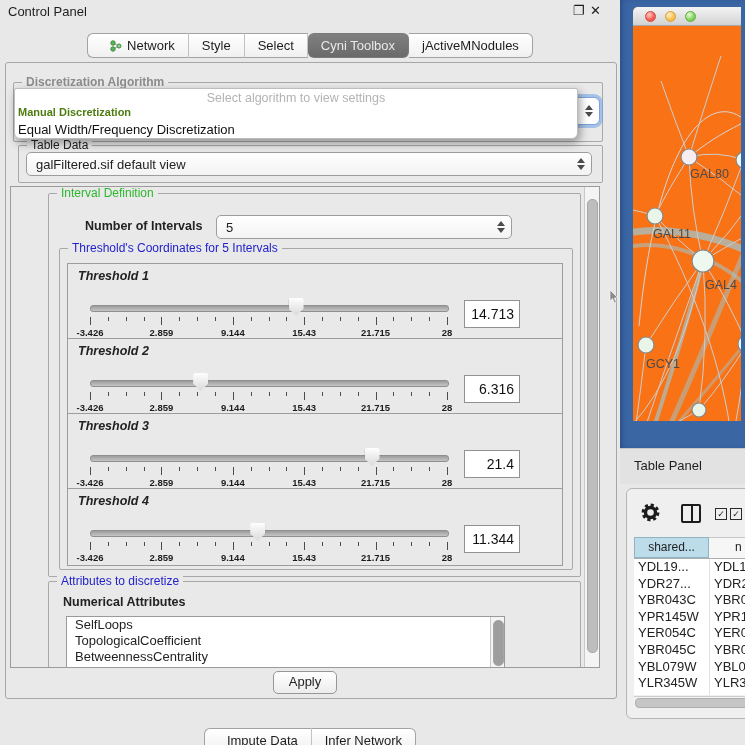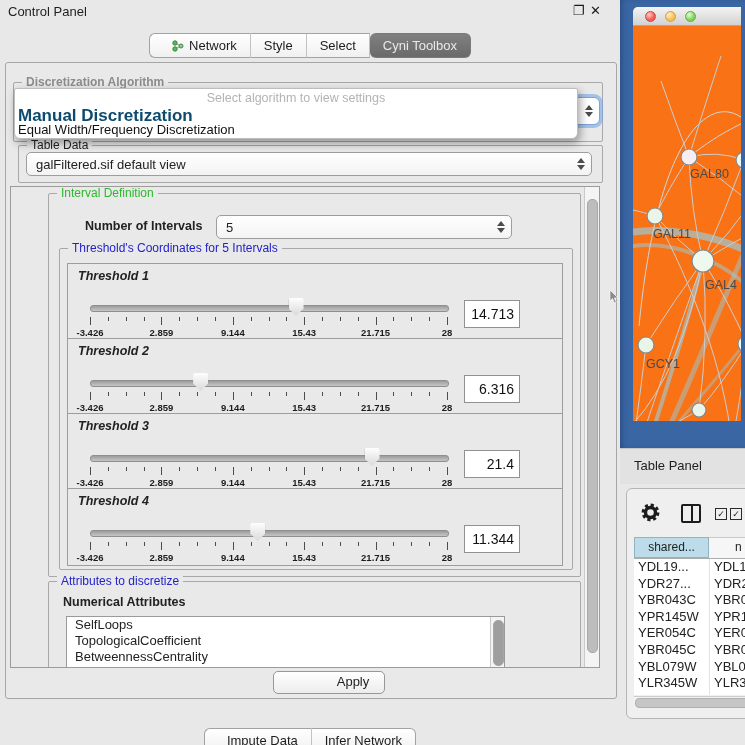--- a/index.html
+++ b/index.html
@@ -25,21 +25,21 @@
   .combo{position:absolute;background:linear-gradient(#ffffff,#f3f3f3);border:1px solid #9d9d9d;border-radius:5px;
          font-size:13px;display:flex;align-items:center;padding-left:9px;}
   .stepper{position:absolute;right:6px;top:50%;transform:translateY(-50%);display:flex;flex-direction:column;gap:2px;}
   .stepper i{display:block;width:0;height:0;border-left:4px solid transparent;border-right:4px solid transparent;}
   .stepper .up{border-bottom:5px solid #4c4c4c;}
   .stepper .dn{border-top:5px solid #4c4c4c;}
   
   .popup{left:14px;top:88px;width:562px;height:49px;background:#fff;border:1px solid #bdbdbd;
          border-radius:2px 2px 6px 6px;box-shadow:2px 4px 10px rgba(0,0,0,.38);z-index:10;}
   .popup .hint{position:absolute;top:2px;left:0;right:0;text-align:center;font-size:12.5px;color:#b3b3b3;}
-  .popup .opt1{position:absolute;top:17px;left:3px;font-size:17px;font-weight:bold;color:#0c4a6e;}
+  .popup .opt1{position:absolute;top:17px;left:3px;font-size:11px;font-weight:bold;color:#4d7c0f;}
   .popup .opt2{position:absolute;top:33px;left:3px;font-size:13px;color:#111;}
   .hidden-combo{left:24px;top:97px;width:574px;height:26px;background:#fff;border:1px solid #7da4d8;border-radius:6px;
                 box-shadow:0 0 0 3px rgba(110,160,230,.55);z-index:5;}
   
   .scrollpane{left:10px;top:186px;width:588px;height:480px;border:1px solid #9b9b9b;background:#e9e9e9;overflow:hidden;}
   .vsb{position:absolute;right:0;top:0;width:14px;height:100%;background:#f4f4f4;border-left:1px solid #c9c9c9;}
   .vsb .thumb{position:absolute;left:2px;width:9px;border-radius:5px;background:#bdbdbd;border:1px solid #a7a7a7;}
   .tblock{position:absolute;left:56px;width:494px;height:76px;border:1px solid #9d9d9d;background:#e9e9e9;}
   .tblock .tt{position:absolute;left:10px;top:5px;font-size:12.5px;font-weight:bold;font-style:italic;}
   .track{position:absolute;left:22px;top:41px;width:357px;height:5px;border-radius:3px;
@@ -49,21 +49,21 @@
            filter:drop-shadow(0 0 1px #777);}
   .ruler{position:absolute;left:22px;top:53px;width:357px;height:22px;}
   .tick{position:absolute;top:0;width:1px;height:4px;background:#4c4c4c;}
   .tick.major{height:8px;}
   .ticklabel{position:absolute;top:10px;transform:translateX(-50%);font-size:9.5px;font-weight:bold;color:#1b1b1b;white-space:nowrap;}
   .valbox{position:absolute;left:396px;top:36px;width:56px;height:28px;border:1px solid #919191;background:#fff;
           font-size:14px;text-align:right;padding-right:5px;box-sizing:border-box;font-family:inherit;color:#111;}
   .listbox{position:absolute;background:#fff;border:1px solid #9a9a9a;overflow:hidden;}
   .attr-item{font-size:13px;height:16px;line-height:16px;padding-left:8px;}
   .applybtn{left:273px;top:671px;width:62px;height:21px;border:1px solid #979797;border-radius:5px;
-            background:linear-gradient(#ffffff,#ececec);font-size:13px;text-align:center;line-height:20px;padding-left:48px;}
+            background:linear-gradient(#ffffff,#ececec);font-size:13px;text-align:center;line-height:20px;}
   
   .blueframe{left:620px;top:0;width:125px;height:448px;background:#3a66a4;box-shadow:inset 4px 0 6px -3px #24477c;}
   .macwin{left:633px;top:7px;width:108px;height:414px;background:#f97316;border-radius:5px 0 0 0;overflow:hidden;}
   .mactitle{position:absolute;left:0;top:0;width:100%;height:18px;background:linear-gradient(#f4f4f4,#d2d2d2);
             border-bottom:1px solid #a9a9a9;}
   .light{position:absolute;top:4px;width:11px;height:11px;border-radius:50%;}
   #net{position:absolute;left:0;top:19px;}
   svg text{font-family:"Liberation Sans","DejaVu Sans",sans-serif;font-size:12.5px;fill:#4b4b4b;}
   .tpheader{left:620px;top:448px;width:125px;height:35px;background:#e2e2e2;border-top:1px solid #c6c6c6;}
   .tpheader .t{position:absolute;left:14px;top:9px;font-size:13px;color:#1e1e1e;}
@@ -105,20 +105,23 @@
     <span>Network</span>
   </div>
   <div class="seg">
       <span>Style</span>
     </div>
   <div class="seg">
       <span>Select</span>
     </div>
   <div class="seg sel">
       <span>Cyni Toolbox</span>
+    </div>
+  <div class="seg last">
+      <span>jActiveMNodules</span>
     </div>
 </div>
 
 <div class="abs mainpanel"></div>
 
 <div class="group" style="left:13px;top:82px;width:588px;height:58px;">
   <span class="gtitle" style="color:#8c8c8c;font-weight:bold;">Discretization Algorithm</span>
 </div>
 <div class="abs hidden-combo">
   <span class="stepper">

